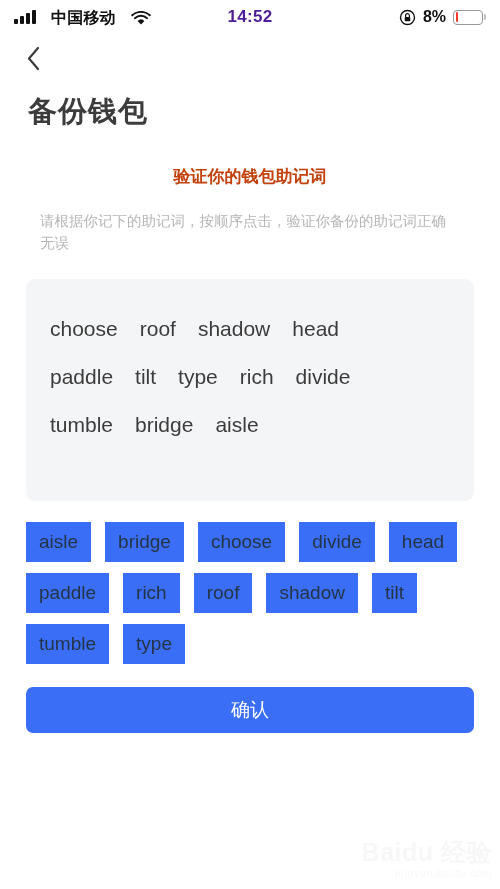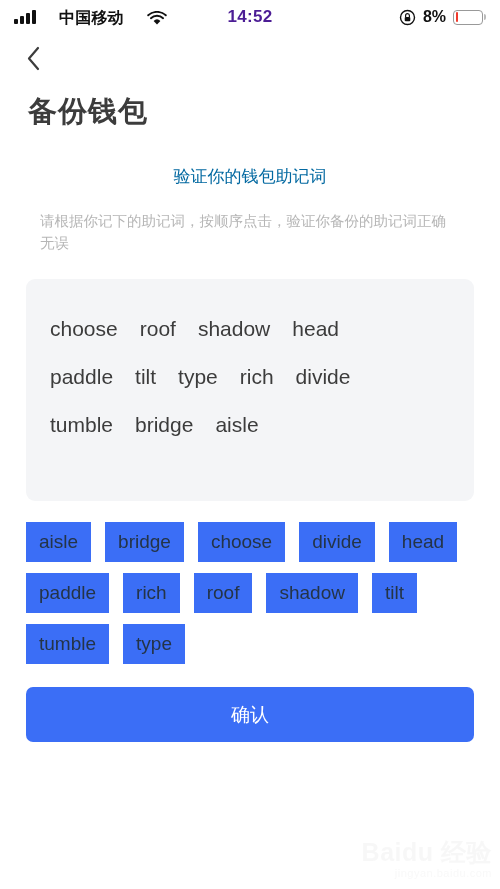--- a/index.html
+++ b/index.html
@@ -17,21 +17,21 @@
 
   
   .statusbar {
     position: relative;
     height: 34px;
     display: flex;
     align-items: center;
     padding: 0 14px;
     color: #000;
   }
-  .sb-left { display: flex; align-items: center; gap: 23px; }
+  .sb-left { display: flex; align-items: center; gap: 15px; }
   .sig { display: flex; align-items: flex-end; gap: 2px; height: 14px; }
   .sig i { display: block; width: 4px; background: #111; border-radius: 1px; }
   .sig i:nth-child(1) { height: 5px; }
   .sig i:nth-child(2) { height: 8px; }
   .sig i:nth-child(3) { height: 11px; }
   .sig i:nth-child(4) { height: 14px; }
   .carrier {
     font-size: 16px; font-weight: 700; line-height: 1;
     letter-spacing: .2px; color: #111; position: relative; top: 1px;
   }
@@ -65,21 +65,21 @@
   }
   .page-title {
     padding: 10px 28px 0 28px;
     font-size: 29px; font-weight: 700; color: #3c3c3c; letter-spacing: 1px;
   }
 
   
   .verify-heading {
     margin-top: 33px;
     text-align: center;
-    font-size: 17px; font-weight: 400; color: #0369a1;
+    font-size: 17px; font-weight: 700; color: #c2410c;
   }
   .verify-sub {
     margin: 22px 40px 0 40px;
     font-size: 14.5px; line-height: 1.52;
     color: #b6b6b6; text-align: left;
   }
 
   
   .panel {
     margin: 25px 26px 0 26px;
@@ -110,21 +110,21 @@
     line-height: 1;
     padding: 10px 13px 11px 13px;
     cursor: pointer;
     user-select: none;
     white-space: nowrap;
   }
 
   
   .confirm-wrap { margin: 23px 26px 0 26px; }
   .confirm-btn {
-    width: 100%; height: 55px;
+    width: 100%; height: 46px;
     background: #3b6ef6;
     border: none; border-radius: 7px;
     color: #ffffff; font-size: 19px;
     font-family: "Liberation Sans", "DejaVu Sans", sans-serif;
     cursor: pointer;
   }
 
   
   .watermark {
     position: absolute; right: 8px; bottom: 10px;

